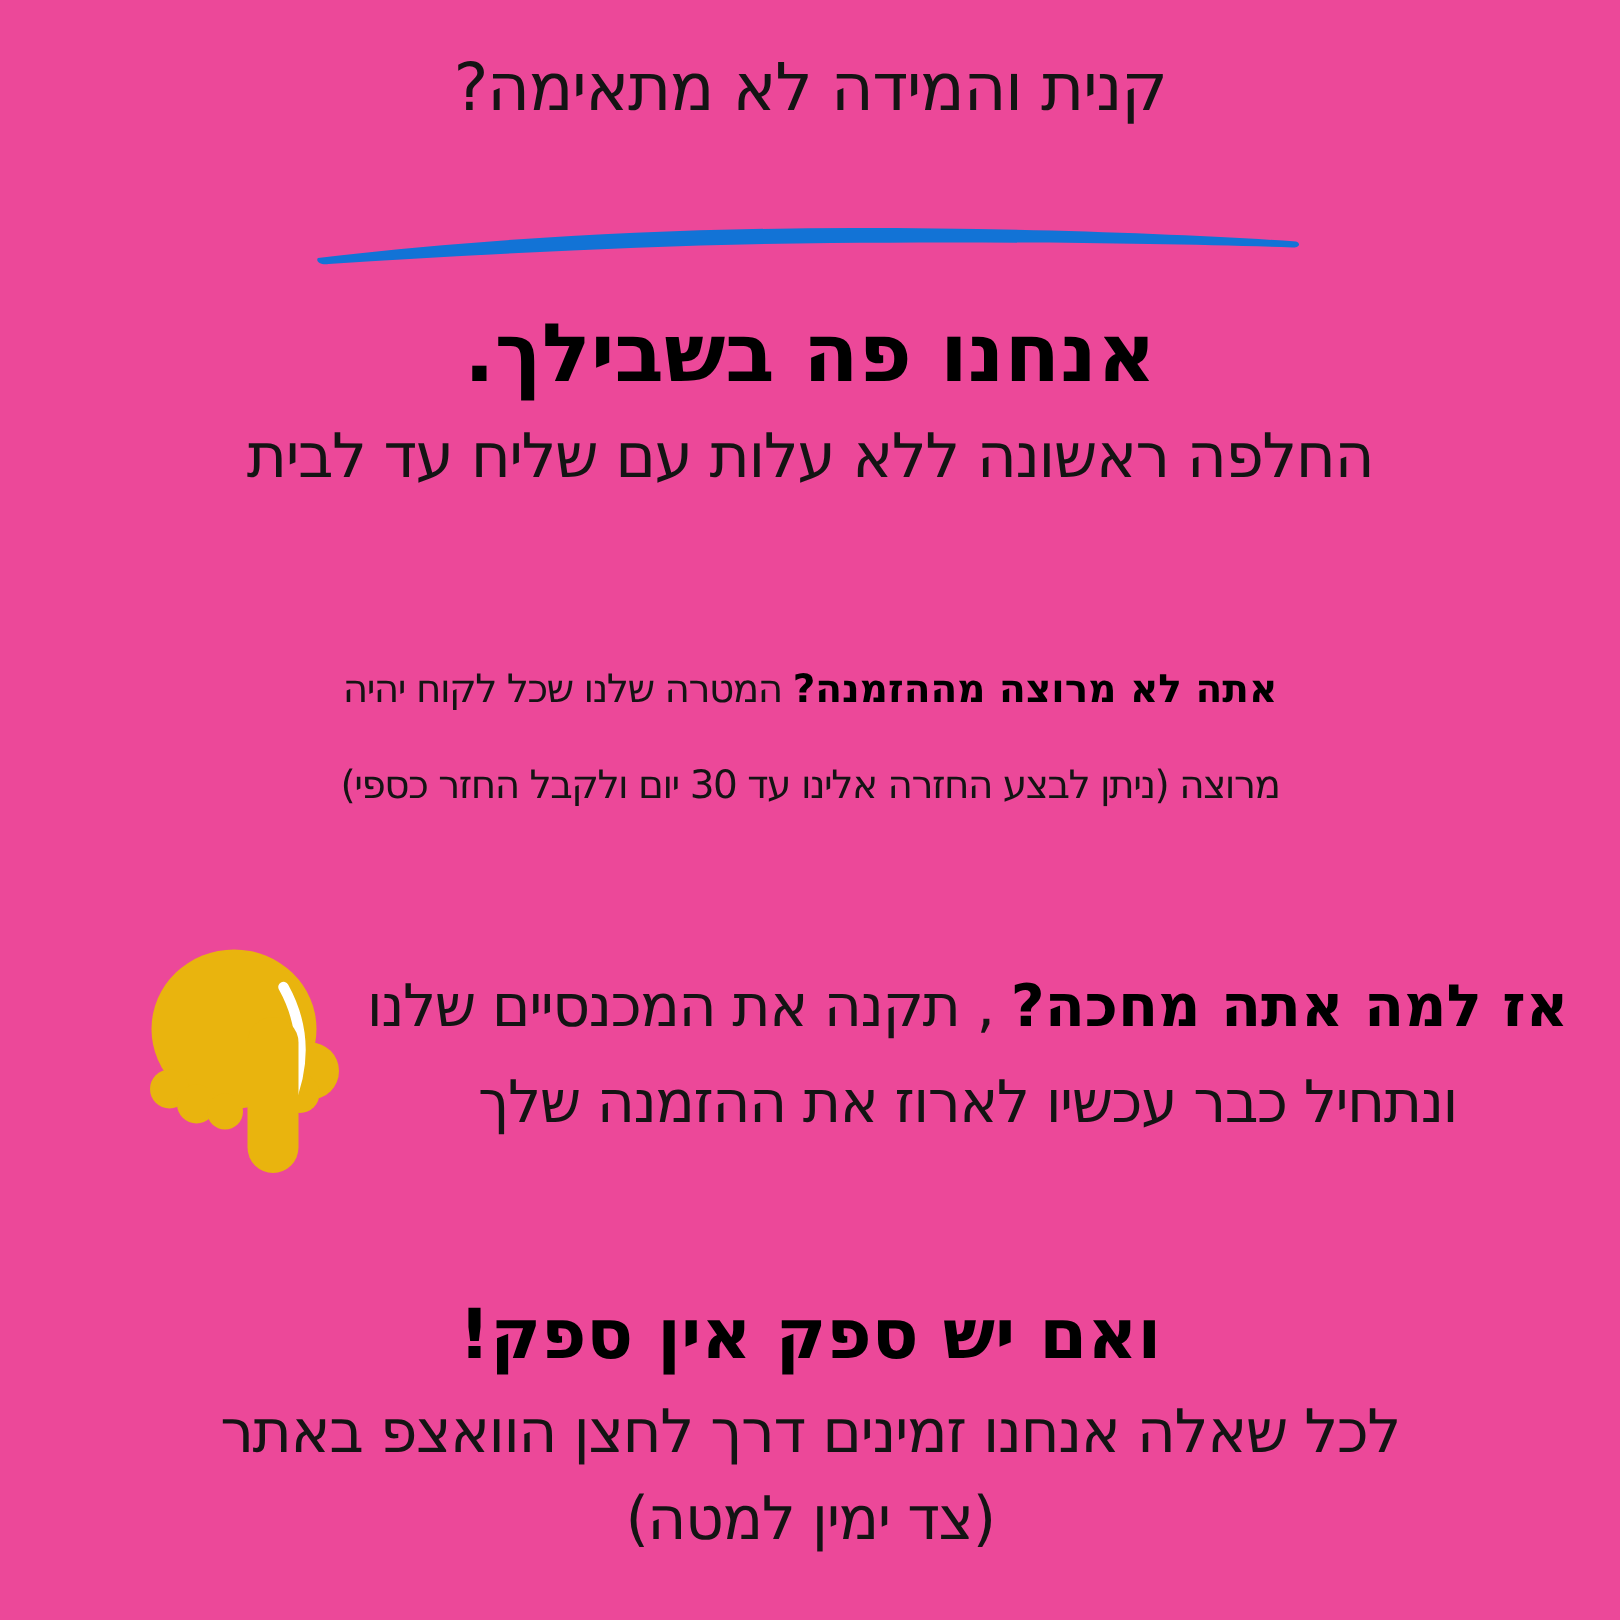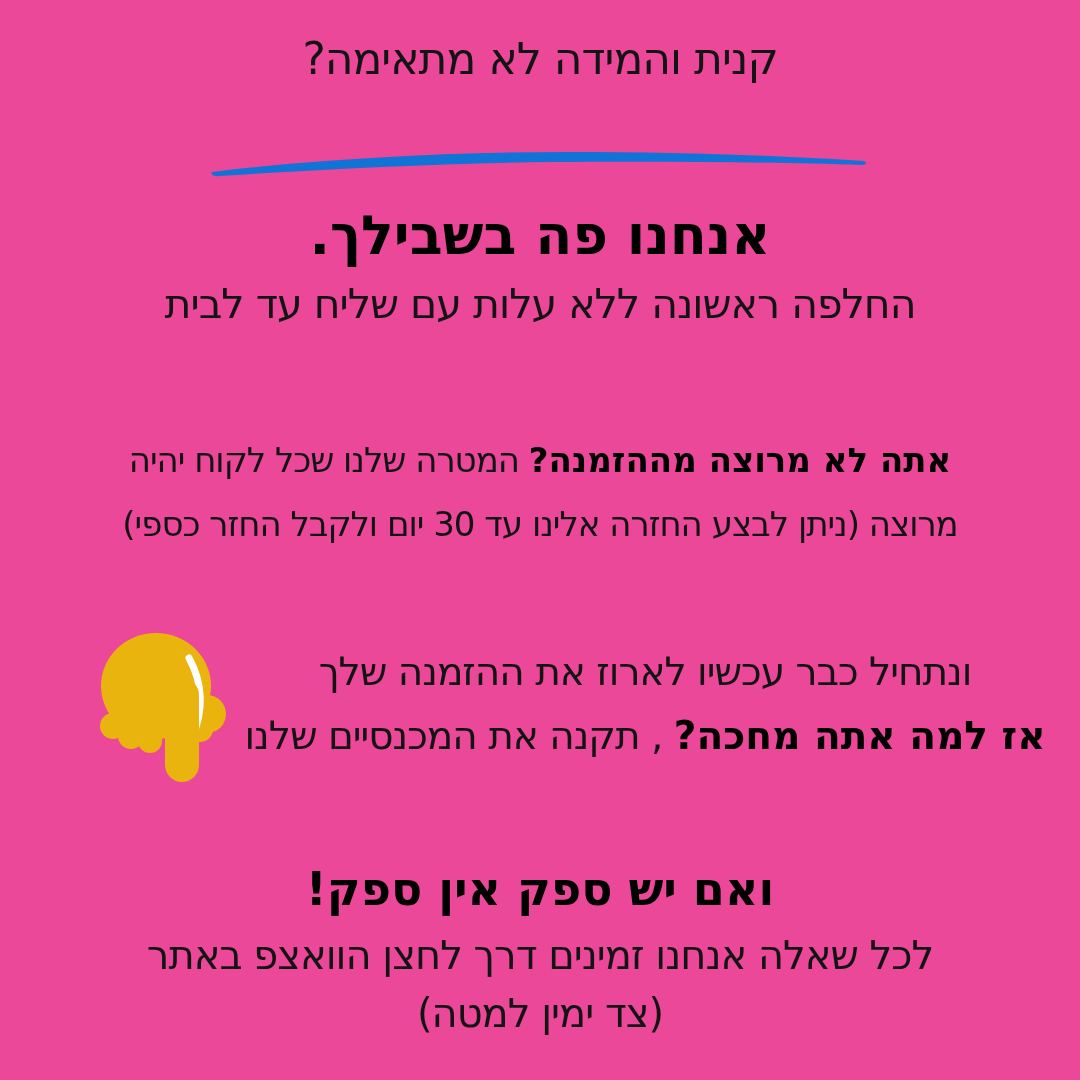--- a/index.html
+++ b/index.html
@@ -15,21 +15,21 @@
   .centered { position:absolute; left:0; width:100%; text-align:center; }
 
   .top-questions { top:28px; font-size:44px; line-height:62px; letter-spacing:-1px; }
   .top-questions .line { white-space:nowrap; }
 
   .swoosh { position:absolute; left:209px; top:148px; width:660px; height:30px; }
 
   .hero-title { top:204px; font-size:54px; font-weight:bold; color:#000; white-space:nowrap; }
   .hero-sub   { top:280px; font-size:41px; letter-spacing:-1px; white-space:nowrap; }
 
-  .refund { top:428px; font-size:34px; line-height:64px; letter-spacing:-1px; }
+  .refund { top:428px; font-size:26px; line-height:64px; letter-spacing:-1px; }
   .refund .line { white-space:nowrap; }
   .bold-seg { font-weight:bold; color:#000; letter-spacing:0; }
 
   .hand-wrap { position:absolute; left:88px; top:626px; width:145px; height:160px; }
 
   .cta-text { position:absolute; top:640px; right:20px; left:230px; text-align:center;
               font-size:39px; line-height:64px; letter-spacing:-1px; }
   .cta-text .line { white-space:nowrap; }
 
   .support-title { top:862px; font-size:46px; font-weight:bold; color:#000; white-space:nowrap; }
@@ -66,22 +66,22 @@
         <circle cx="62" cy="115" r="12"></circle>
         <circle cx="119" cy="88" r="19"></circle>
         <circle cx="112" cy="103" r="13"></circle>
       </g>
       <path d="M 101,32 Q 122,70 104,112" fill="none" stroke="#ffffff" stroke-width="7" stroke-linecap="round"></path>
       <rect x="77" y="52" width="34" height="104" rx="17" fill="#E9B40E"></rect>
     </svg>
   </div>
 
   <div class="cta-text">
+    <div class="line"><span class="bold-seg">אז למה אתה מחכה?</span><span> , תקנה את המכנסיים שלנו</span></div>
     <div class="line">ונתחיל כבר עכשיו לארוז את ההזמנה שלך</div>
-    <div class="line"><span class="bold-seg">אז למה אתה מחכה?</span><span> , תקנה את המכנסיים שלנו</span></div>
   </div>
 
   <div class="centered support-lines">
     <div class="line">לכל שאלה אנחנו זמינים דרך לחצן הוואצפ באתר</div>
     <div class="line">(צד ימין למטה)</div>
   </div>
   <div class="centered support-title">ואם יש ספק אין ספק!</div>
 
 </div>
 

